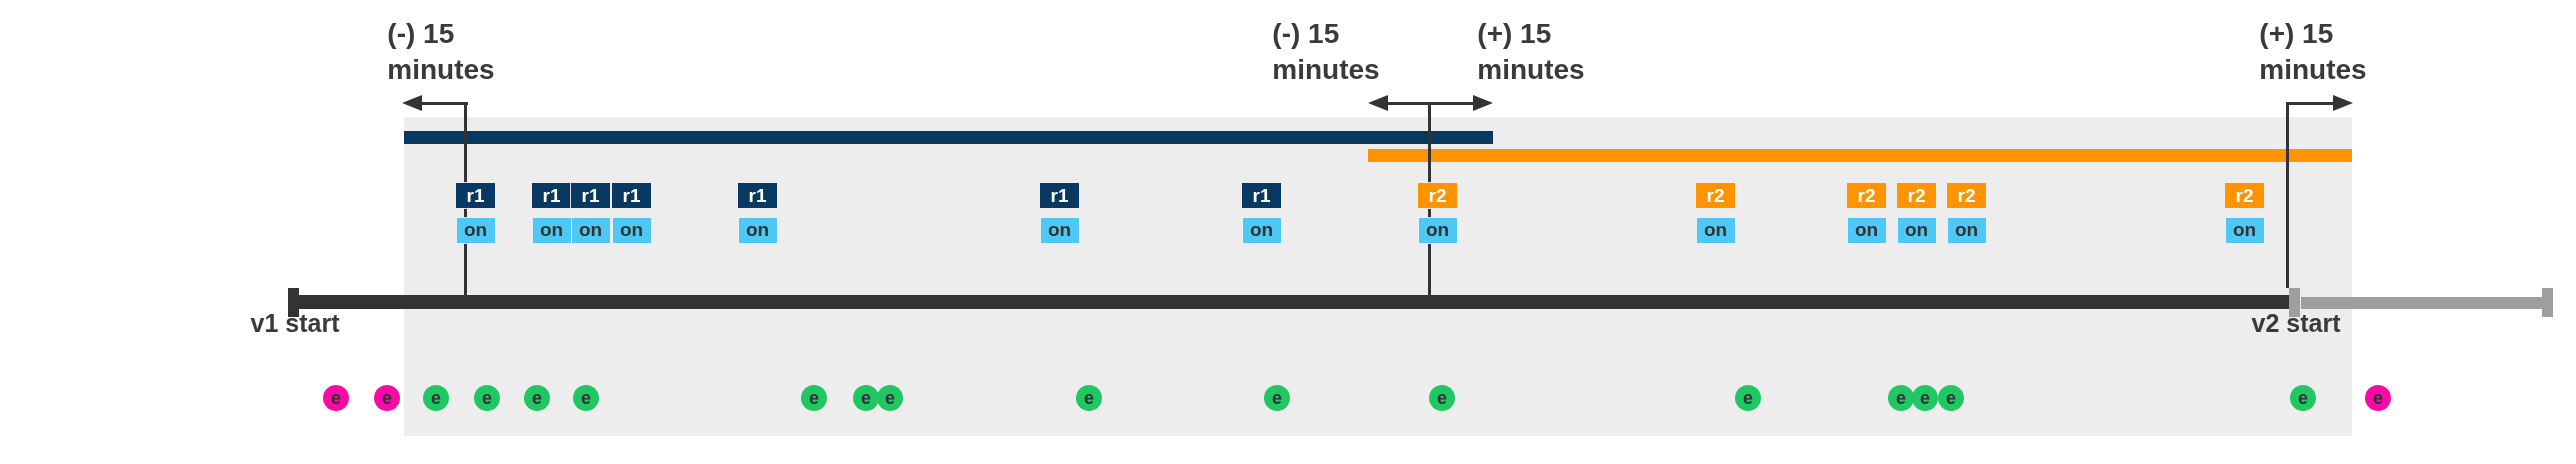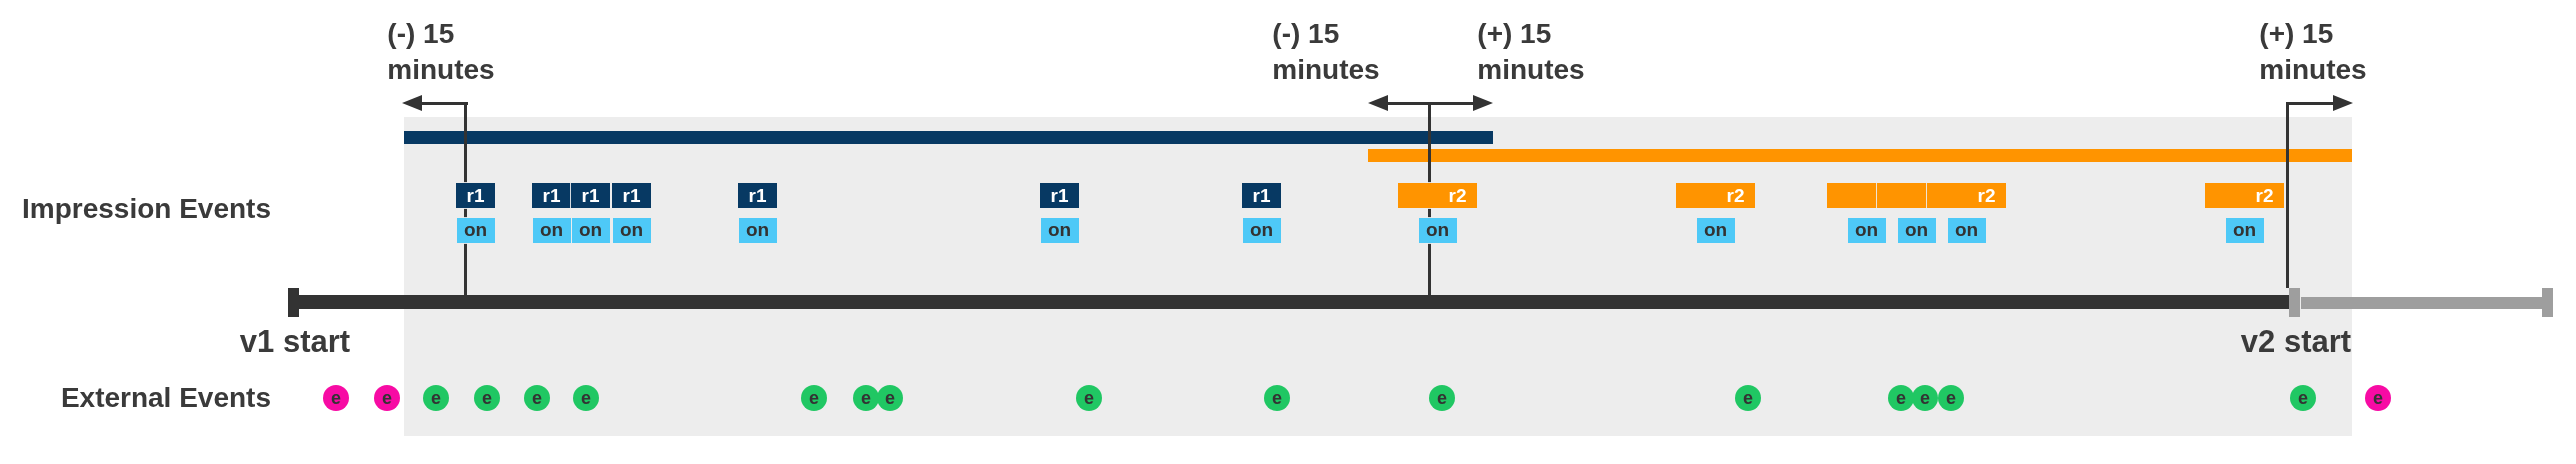--- a/index.html
+++ b/index.html
@@ -37,30 +37,30 @@
   .rowlabel{position:absolute;left:17px;width:254px;text-align:right;
     font-size:28px;font-weight:600;white-space:nowrap;}
   #label-impression{top:193px;}
   #label-external{top:382px;}
   .timeline-dark{position:absolute;left:293px;top:295px;width:1996px;height:14px;background:var(--dark);}
   .timeline-gray{position:absolute;left:2301px;top:297px;width:244px;height:12.2px;background:var(--gray);}
   .cap{position:absolute;top:288px;width:11.3px;height:29px;}
   .cap.v1{left:288px;background:var(--dark);}
   .cap.v2{left:2289px;background:var(--gray);}
   .cap.end{left:2542px;background:var(--gray);}
-  .vlabel{position:absolute;top:324px;transform:translateX(-50%);
-    font-size:31px;font-weight:600;white-space:nowrap;}
+  .vlabel{position:absolute;top:309px;transform:translateX(-50%);
+    font-size:25px;font-weight:600;white-space:nowrap;}
   #vlabel-1{left:295px;}
   #vlabel-2{left:2296px;}
   .event-col{position:absolute;top:183px;width:39px;display:flex;flex-direction:column;
     gap:9.4px;align-items:center;margin-left:9px;}
   .rbox{width:39px;height:25.4px;display:flex;align-items:center;justify-content:center;
     color:#ffffff;font-size:19px;font-weight:600;box-shadow:0 0 0 0.9px var(--panel);}
   .rbox.r1{background:var(--navy);}
-  .rbox.r2{background:var(--orange);padding-left:40px;}
+  .rbox.r2{background:var(--orange);}
   .onbox{width:38px;height:25.4px;display:flex;align-items:center;justify-content:center;
     background:var(--lightblue);color:var(--dark);font-size:19px;font-weight:600;
     box-shadow:0 0 0 0.9px var(--panel);}
   .ecirc{position:absolute;top:385px;width:26px;height:26px;border-radius:50%;
     display:flex;align-items:center;justify-content:center;
     font-size:18px;font-weight:600;color:var(--dark);}
   .ecirc.green{background:var(--green);}
   .ecirc.pink{background:var(--pink);}
 </style>
 </head>
@@ -104,22 +104,20 @@
 
   <div class="timeline-dark"></div>
   <div class="cap v1"></div>
   <div class="timeline-gray"></div>
   <div class="cap v2"></div>
   <div class="cap end"></div>
 
   <div class="vlabel" id="vlabel-1">v1 start</div>
   <div class="vlabel" id="vlabel-2">v2 start</div>
 
-  <div class="rowlabel" id="label-impression">Impression Events</div>
-  <div class="rowlabel" id="label-external">External Events</div>
 
   <div id="impression-layer">
       <div class="event-col" style="left: 447px;">
         <div class="rbox r1">r1</div>
         <div class="onbox">on</div>
       </div>
       <div class="event-col" style="left: 523px;">
         <div class="rbox r1">r1</div>
         <div class="onbox">on</div>
       </div>

